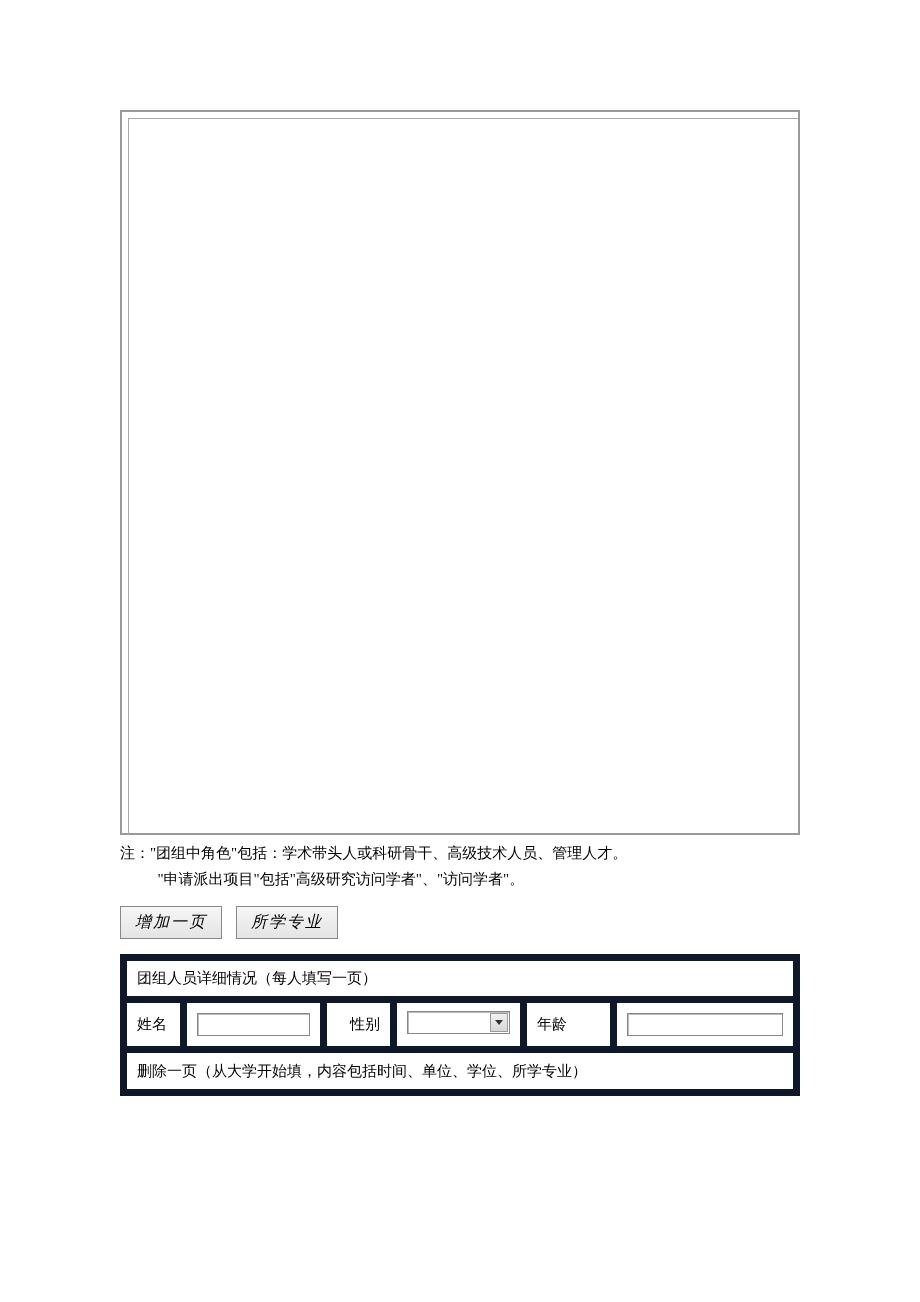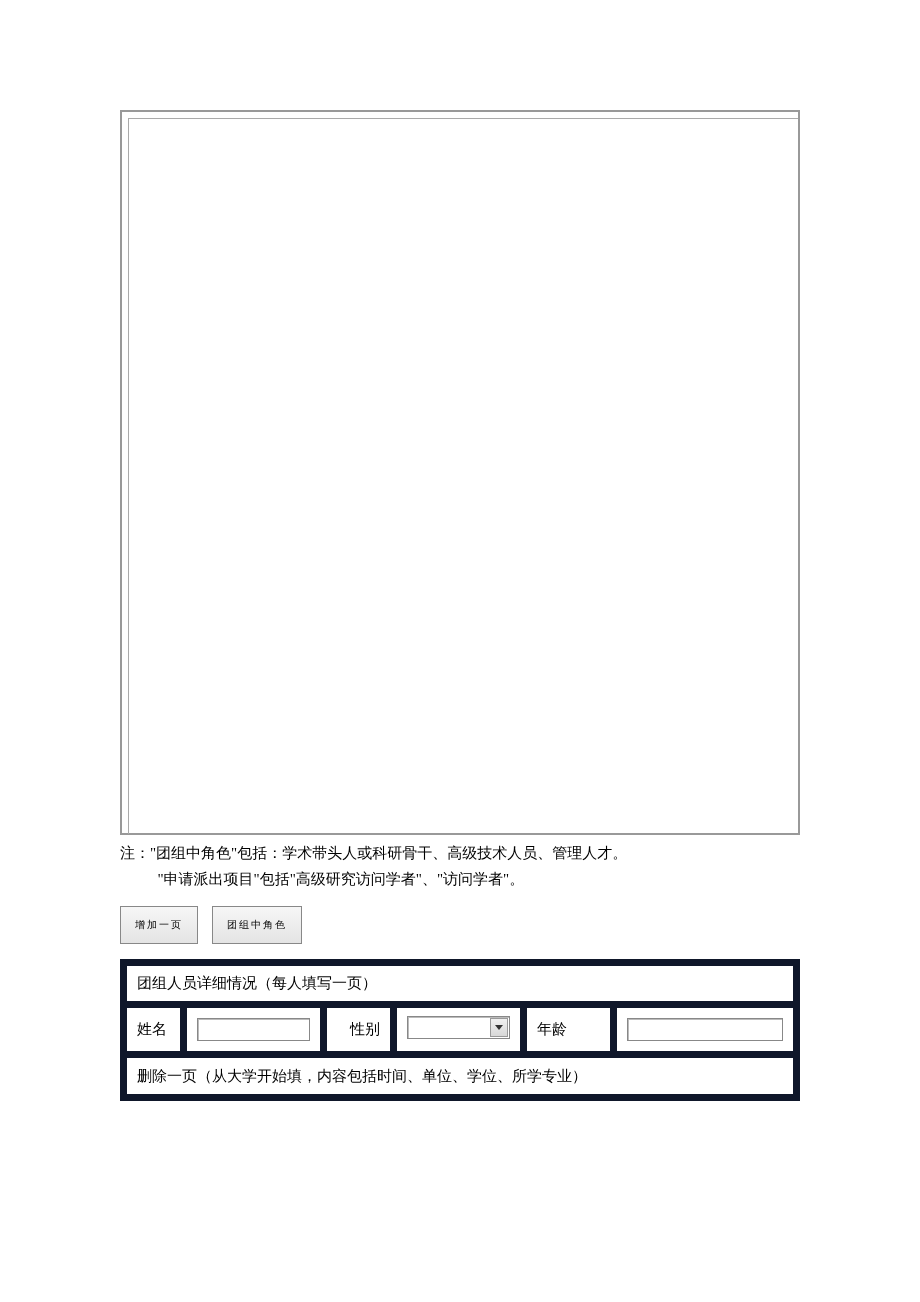--- a/index.html
+++ b/index.html
@@ -39,25 +39,26 @@
     }
     .btn-row {
       margin-top: 14px;
       display: flex;
       gap: 14px;
     }
     .btn {
       display: inline-block;
       border: 1px solid #888;
       background: linear-gradient(#f6f6f6, #e4e4e4);
-      padding: 11px 14px;
+      padding: 5px 14px;
       font-family: inherit;
-      font-size: 10px;
+      font-size: 16px;
       cursor: pointer;
       letter-spacing: 2px;
+      font-style: italic;
     }
     .form-table {
       margin-top: 15px;
       border-collapse: collapse;
       width: 100%;
     }
     .form-table td {
       border: 7px solid #0f172a;
       padding: 8px 10px;
       vertical-align: middle;
@@ -117,21 +118,21 @@
     <div class="big-box-inner"></div>
   </div>
 
   <div class="notes">
     <div>注："团组中角色"包括：学术带头人或科研骨干、高级技术人员、管理人才。</div>
     <div class="line2">"申请派出项目"包括"高级研究访问学者"、"访问学者"。</div>
   </div>
 
   <div class="btn-row">
     <button class="btn">增加一页</button>
-    <button class="btn">团组中角色</button>
+    <button class="btn">所学专业</button>
   </div>
 
   <table class="form-table">
     <tbody>
         <tr class="header-row">
       <td colspan="6">团组人员详细情况（每人填写一页）</td>
     </tr>
     <tr>
       <td class="label-cell" style="width:60px">姓名</td>
       <td style="width:140px">

